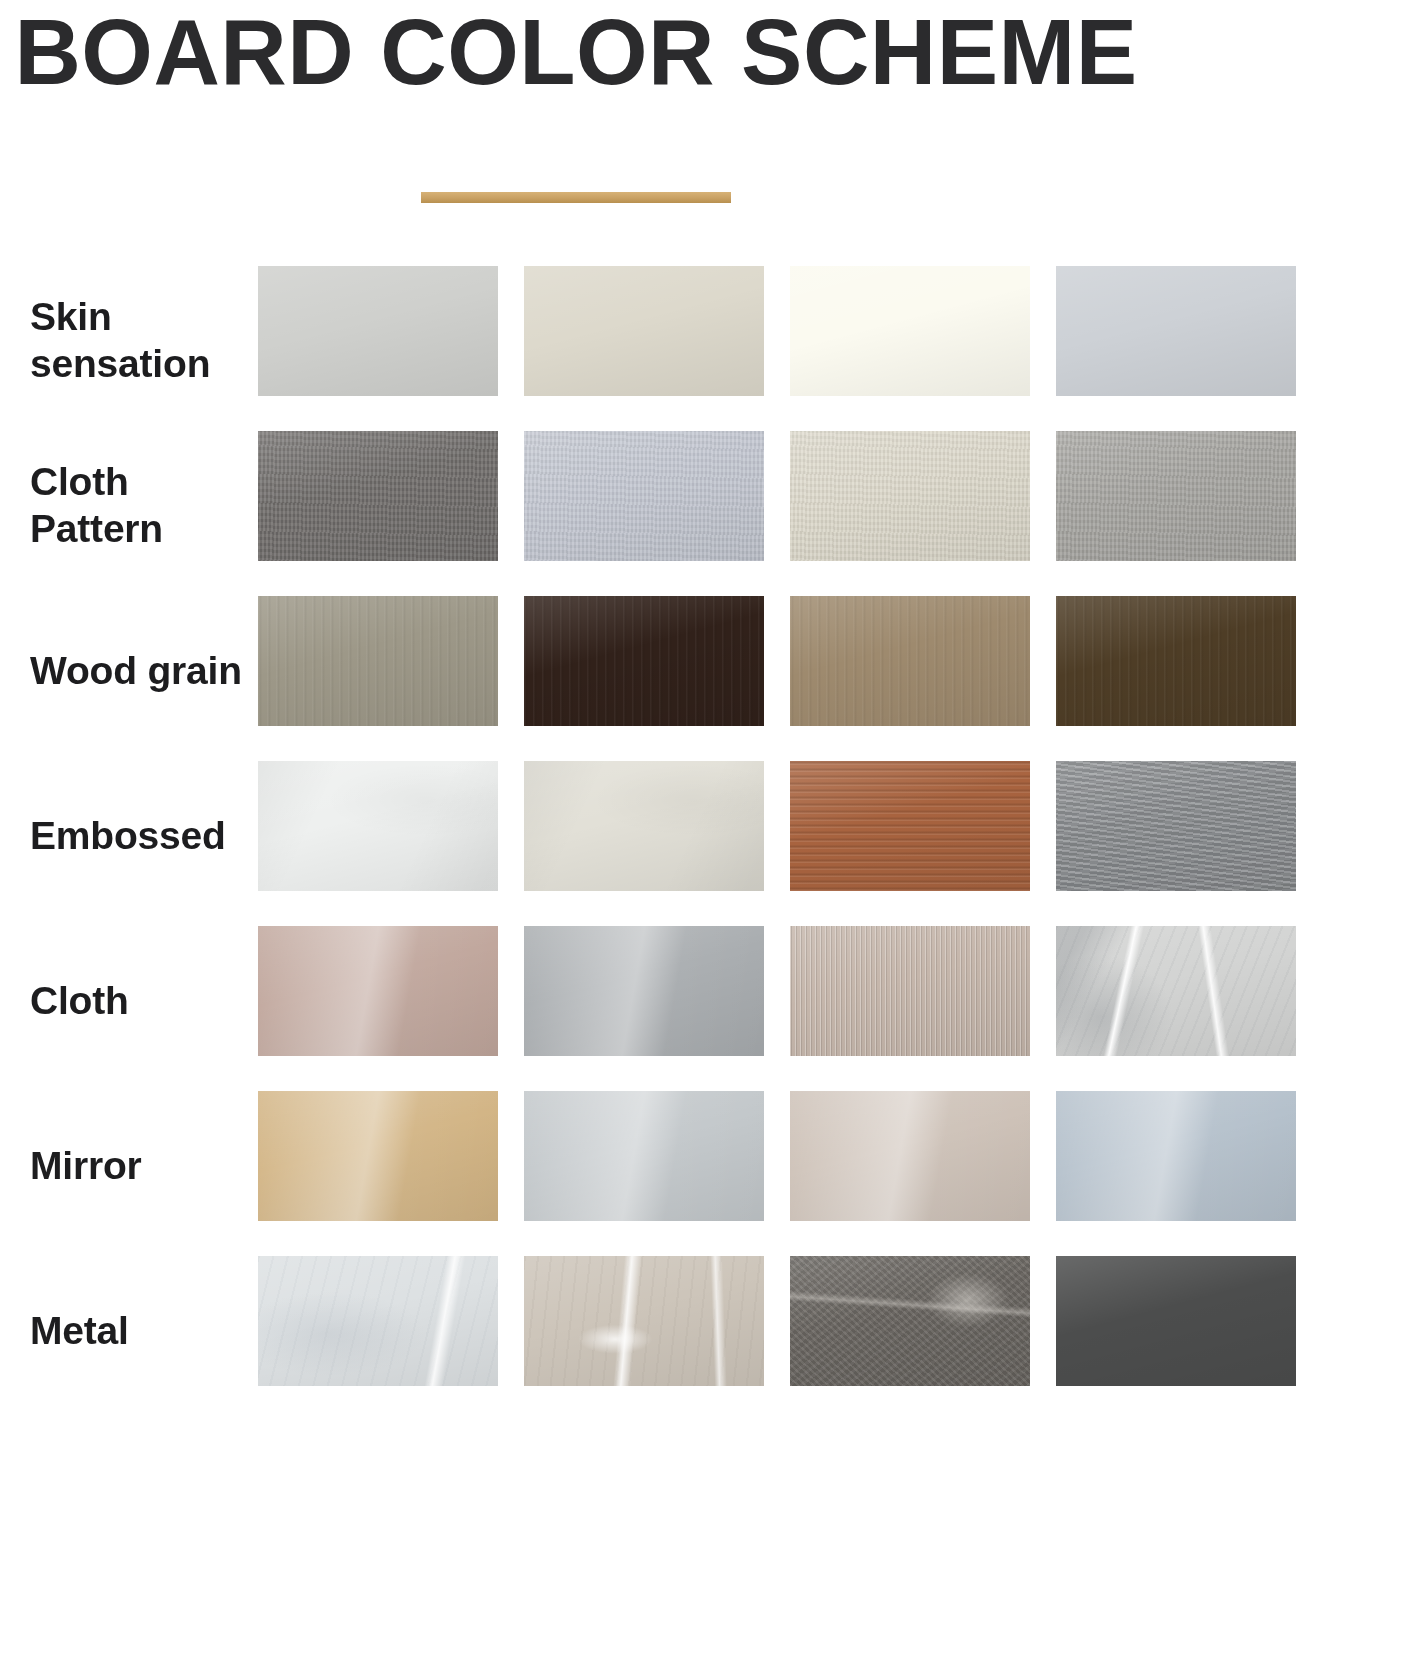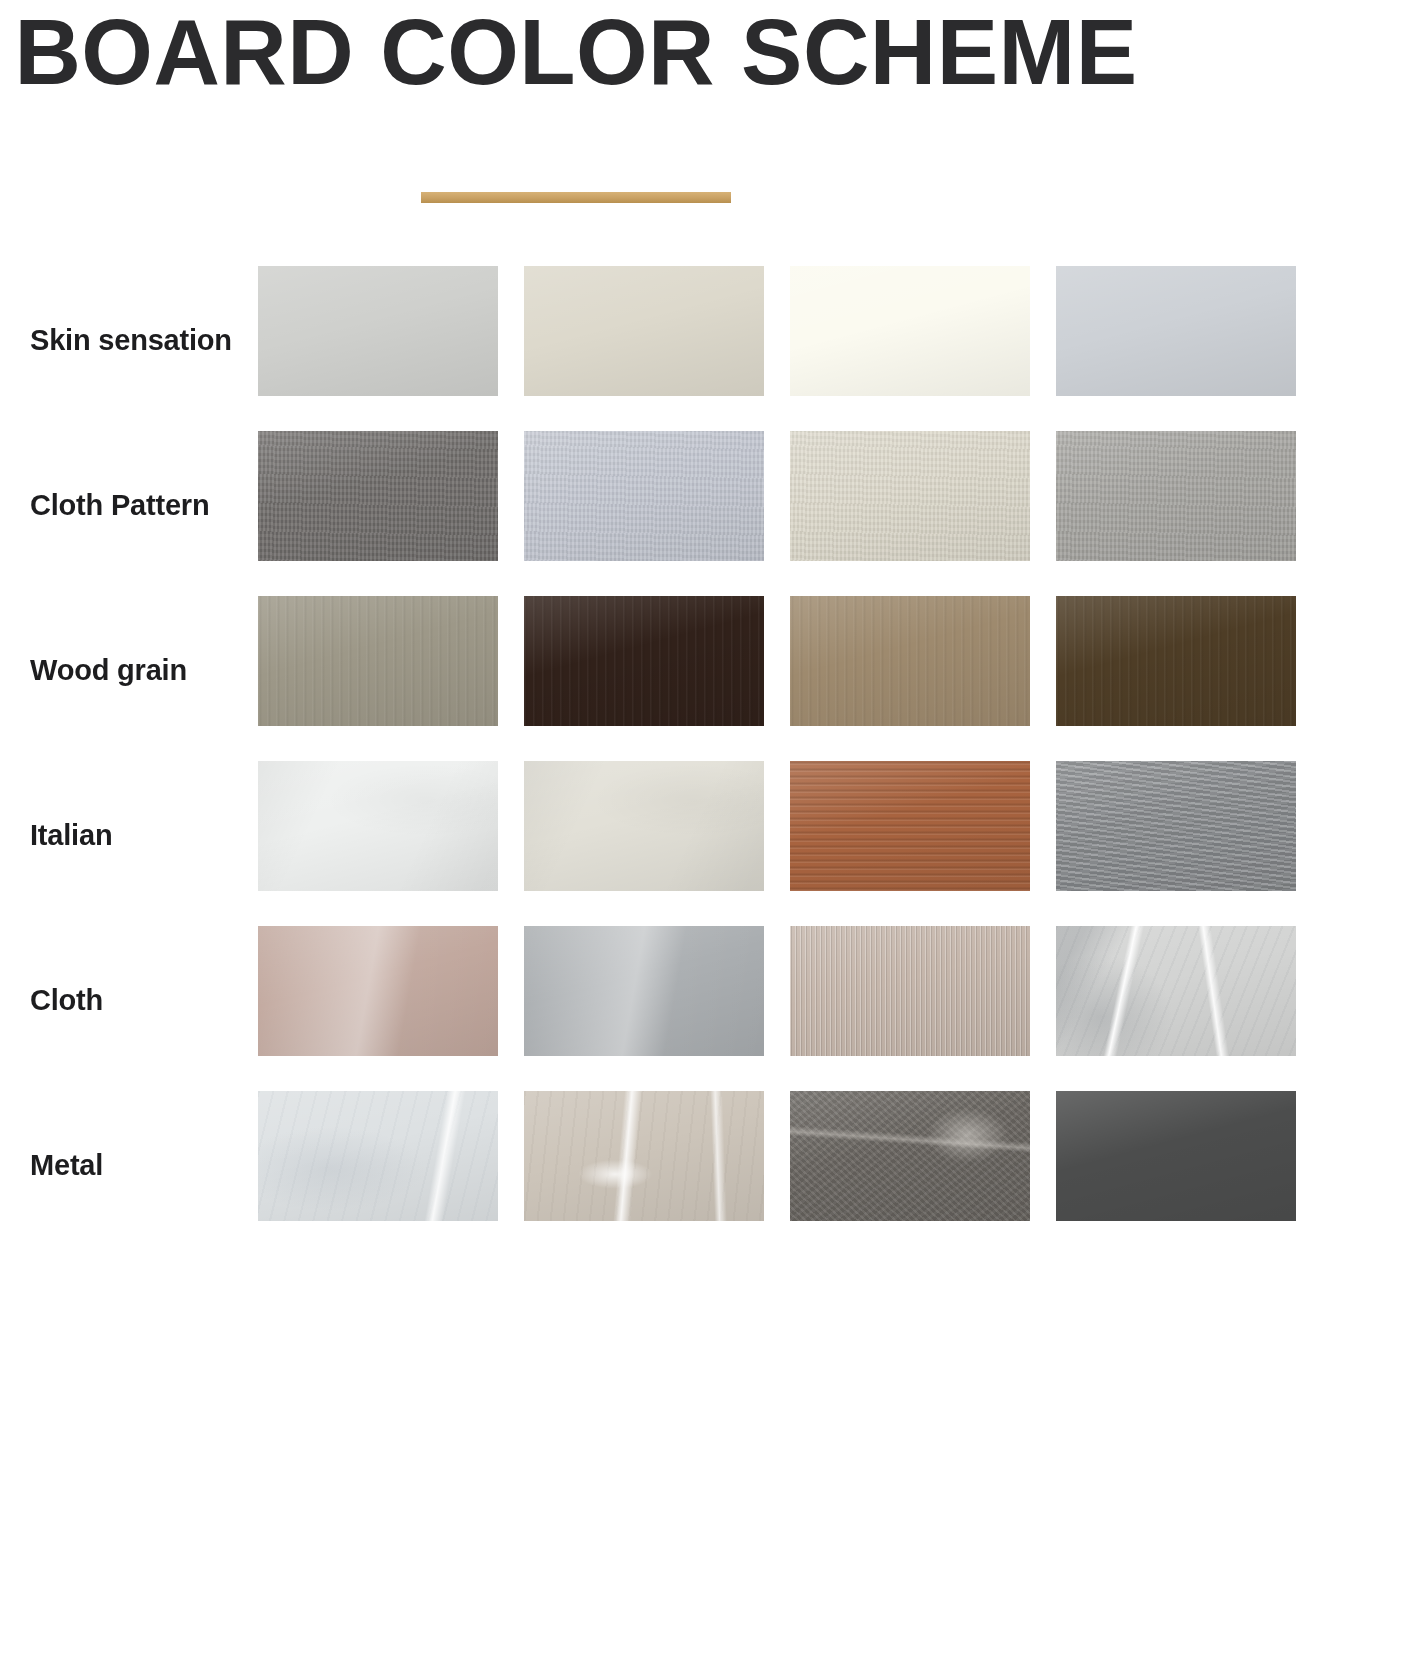--- a/index.html
+++ b/index.html
@@ -51,21 +51,21 @@
     position:relative;
     height:165px;
   }
 
   .row-label {
     position:absolute;
     left:30px;
     width:215px;
     top:50%;
     transform:translateY(-50%);
-    font-size:29px;
+    font-size:39px;
     font-weight:700;
     color:#1d1d1f;
     line-height:1.22;
     letter-spacing:-0.2px;
   }
 
   .swatches {
     position:absolute;
     left:258px;
     top:8px;
@@ -205,38 +205,47 @@
       <div class="row">
         <div class="row-label">Wood grain</div>
         <div class="swatches">
           <div class="sw tex-vgrain" style="background: linear-gradient(165deg, rgba(255, 255, 255, 0.16) 0%, rgba(255, 255, 255, 0) 42%, rgba(0, 0, 0, 0.07) 100%) rgb(157, 152, 136);"></div>
           <div class="sw tex-vgrain" style="background: linear-gradient(165deg, rgba(255, 255, 255, 0.16) 0%, rgba(255, 255, 255, 0) 42%, rgba(0, 0, 0, 0.07) 100%) rgb(49, 33, 26);"></div>
           <div class="sw tex-vgrain" style="background: linear-gradient(165deg, rgba(255, 255, 255, 0.16) 0%, rgba(255, 255, 255, 0) 42%, rgba(0, 0, 0, 0.07) 100%) rgb(158, 138, 110);"></div>
           <div class="sw tex-vgrain" style="background: linear-gradient(165deg, rgba(255, 255, 255, 0.16) 0%, rgba(255, 255, 255, 0) 42%, rgba(0, 0, 0, 0.07) 100%) rgb(78, 61, 38);"></div>
         </div>
       </div>
       <div class="row">
-        <div class="row-label">Italian</div>
+        <div class="row-label">Embossed</div>
         <div class="swatches">
           <div class="sw tex-crease" style="background: linear-gradient(165deg, rgba(255, 255, 255, 0.16) 0%, rgba(255, 255, 255, 0) 42%, rgba(0, 0, 0, 0.07) 100%) rgb(238, 240, 239);"></div>
           <div class="sw tex-crease" style="background: linear-gradient(165deg, rgba(255, 255, 255, 0.16) 0%, rgba(255, 255, 255, 0) 42%, rgba(0, 0, 0, 0.07) 100%) rgb(226, 224, 215);"></div>
           <div class="sw tex-hgrain" style="background: linear-gradient(165deg, rgba(255, 255, 255, 0.16) 0%, rgba(255, 255, 255, 0) 42%, rgba(0, 0, 0, 0.07) 100%) rgb(168, 99, 63);"></div>
           <div class="sw tex-ripple" style="background: linear-gradient(165deg, rgba(255, 255, 255, 0.16) 0%, rgba(255, 255, 255, 0) 42%, rgba(0, 0, 0, 0.07) 100%) rgb(142, 145, 148);"></div>
         </div>
       </div>
       <div class="row">
         <div class="row-label">Cloth</div>
         <div class="swatches">
           <div class="sw tex-sheen" style="background: linear-gradient(165deg, rgba(255, 255, 255, 0.16) 0%, rgba(255, 255, 255, 0) 42%, rgba(0, 0, 0, 0.07) 100%) rgb(192, 166, 156);"></div>
           <div class="sw tex-sheen" style="background: linear-gradient(165deg, rgba(255, 255, 255, 0.16) 0%, rgba(255, 255, 255, 0) 42%, rgba(0, 0, 0, 0.07) 100%) rgb(168, 172, 175);"></div>
           <div class="sw tex-fiber" style="background: linear-gradient(165deg, rgba(255, 255, 255, 0.16) 0%, rgba(255, 255, 255, 0) 42%, rgba(0, 0, 0, 0.07) 100%) rgb(197, 182, 171);"></div>
           <div class="sw tex-marble" style="background: linear-gradient(165deg, rgba(255, 255, 255, 0.16) 0%, rgba(255, 255, 255, 0) 42%, rgba(0, 0, 0, 0.07) 100%) rgb(211, 212, 211);"></div>
         </div>
       </div>
       <div class="row">
+        <div class="row-label">Mirror</div>
+        <div class="swatches">
+          <div class="sw tex-sheen" style="background: linear-gradient(165deg, rgba(255, 255, 255, 0.16) 0%, rgba(255, 255, 255, 0) 42%, rgba(0, 0, 0, 0.07) 100%) rgb(210, 180, 132);"></div>
+          <div class="sw tex-sheen" style="background: linear-gradient(165deg, rgba(255, 255, 255, 0.16) 0%, rgba(255, 255, 255, 0) 42%, rgba(0, 0, 0, 0.07) 100%) rgb(194, 199, 202);"></div>
+          <div class="sw tex-sheen" style="background: linear-gradient(165deg, rgba(255, 255, 255, 0.16) 0%, rgba(255, 255, 255, 0) 42%, rgba(0, 0, 0, 0.07) 100%) rgb(205, 193, 183);"></div>
+          <div class="sw tex-sheen" style="background: linear-gradient(165deg, rgba(255, 255, 255, 0.16) 0%, rgba(255, 255, 255, 0) 42%, rgba(0, 0, 0, 0.07) 100%) rgb(180, 192, 203);"></div>
+        </div>
+      </div>
+      <div class="row">
         <div class="row-label">Metal</div>
         <div class="swatches">
           <div class="sw tex-softwave" style="background: linear-gradient(165deg, rgba(255, 255, 255, 0.16) 0%, rgba(255, 255, 255, 0) 42%, rgba(0, 0, 0, 0.07) 100%) rgb(221, 225, 227);"></div>
           <div class="sw tex-travertine" style="background: linear-gradient(165deg, rgba(255, 255, 255, 0.16) 0%, rgba(255, 255, 255, 0) 42%, rgba(0, 0, 0, 0.07) 100%) rgb(205, 197, 186);"></div>
           <div class="sw tex-concrete" style="background: linear-gradient(165deg, rgba(255, 255, 255, 0.16) 0%, rgba(255, 255, 255, 0) 42%, rgba(0, 0, 0, 0.07) 100%) rgb(110, 106, 101);"></div>
           <div class="sw " style="background: linear-gradient(165deg, rgba(255, 255, 255, 0.16) 0%, rgba(255, 255, 255, 0) 42%, rgba(0, 0, 0, 0.07) 100%) rgb(76, 77, 77);"></div>
         </div>
       </div>
     </div>
 

